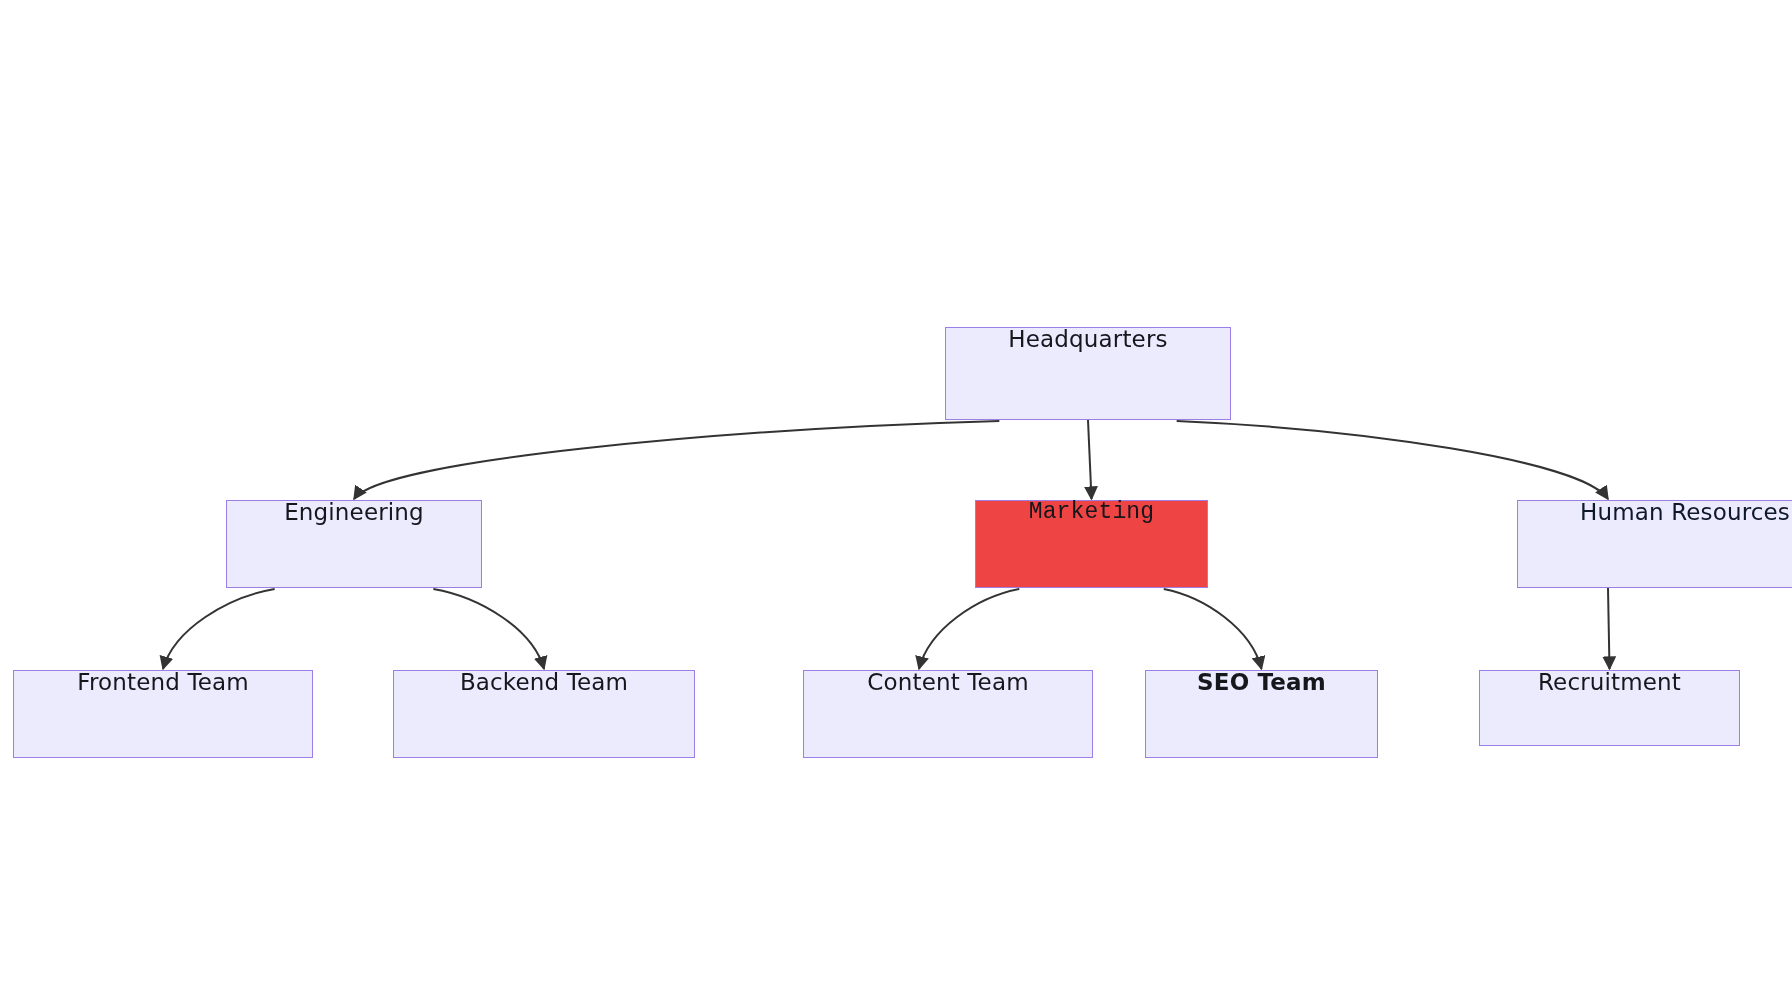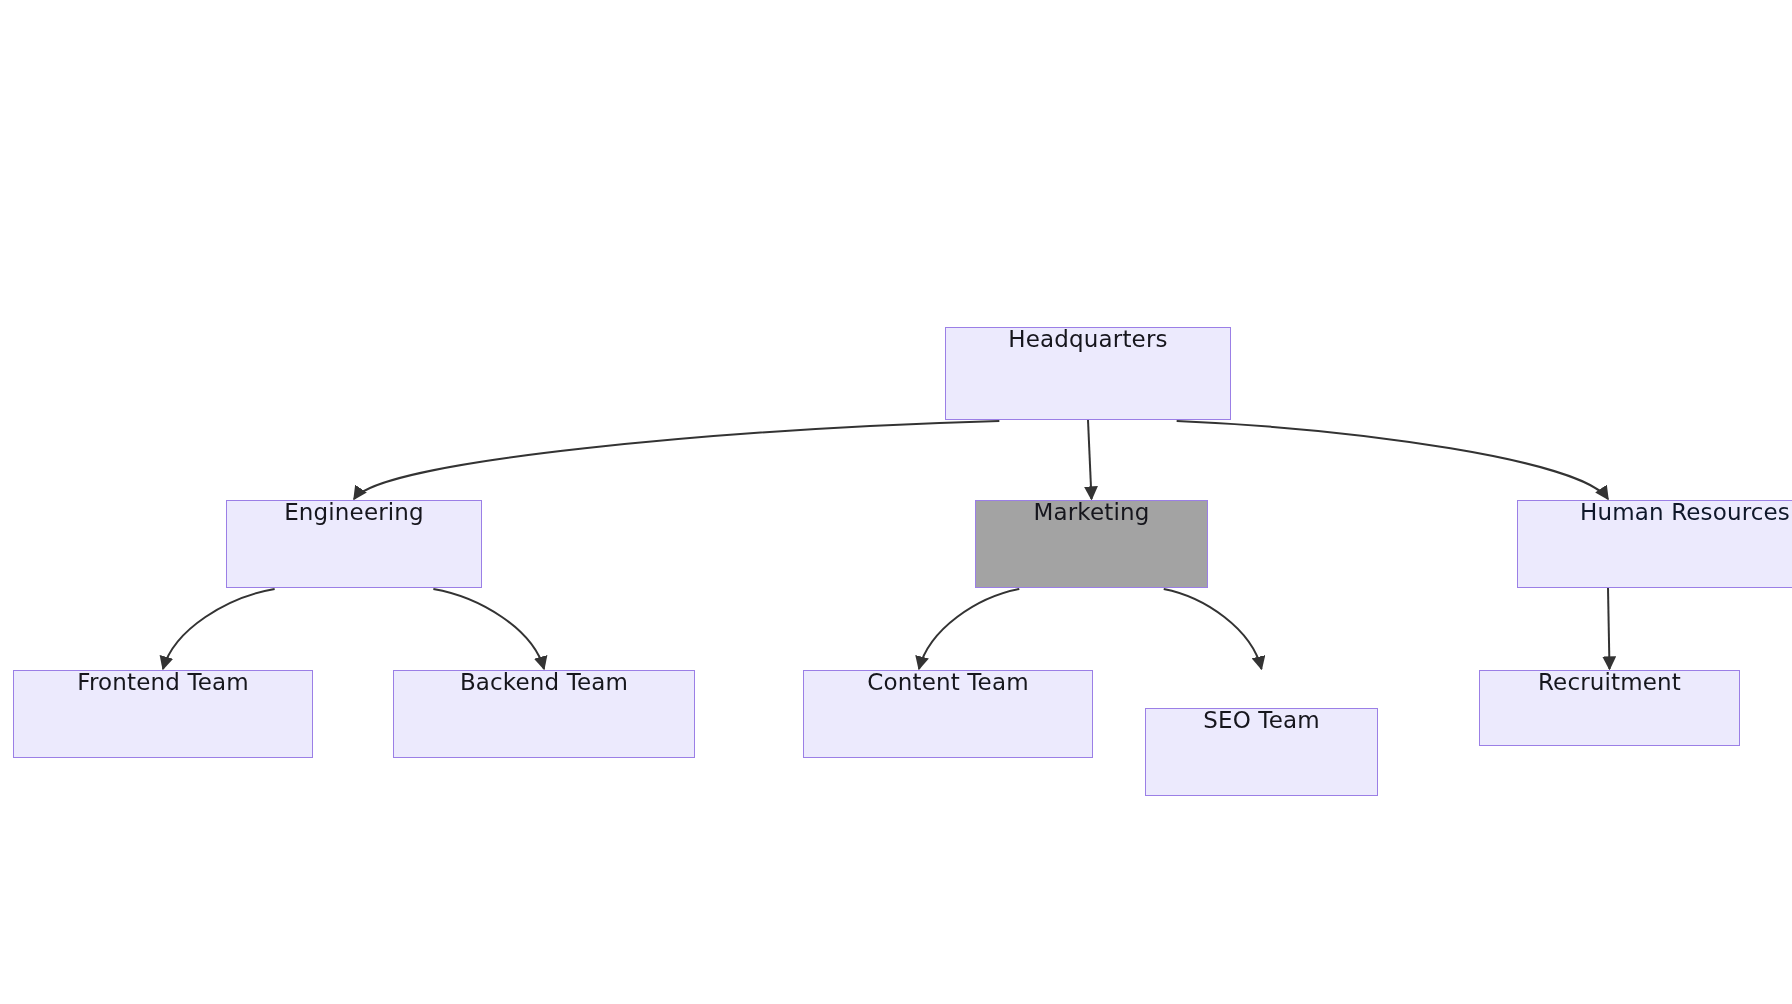--- a/index.html
+++ b/index.html
@@ -78,36 +78,36 @@
       </g>
   </svg>
 
   <div id="node-layer">
       <div class="node" style="left: 945px; top: 327px; width: 286px; height: 93px; background: rgb(236, 234, 253); border-color: rgb(155, 127, 230); color: rgb(22, 22, 29);">
         <span>Headquarters</span>
       </div>
       <div class="node" style="left: 226px; top: 500px; width: 256px; height: 88px; background: rgb(236, 234, 253); border-color: rgb(155, 127, 230); color: rgb(22, 22, 29);">
         <span>Engineering</span>
       </div>
-      <div class="node" style="left: 975px; top: 500px; width: 233px; height: 88px; background: #a3a3a3; border-color: rgb(155, 127, 230); color: rgb(22, 22, 29);">
+      <div class="node" style="left: 975px; top: 500px; width: 233px; height: 88px; background: #ef4444; border-color: rgb(155, 127, 230); color: rgb(22, 22, 29); font-family: Liberation Mono, monospace;">
         <span>Marketing</span>
       </div>
       <div class="node" style="left: 1517px; top: 500px; width: 336px; height: 88px; background: rgb(236, 234, 253); border-color: rgb(155, 127, 230); color: #0f172a;">
         <span>Human Resources</span>
       </div>
       <div class="node" style="left: 13px; top: 670px; width: 300px; height: 88px; background: rgb(236, 234, 253); border-color: rgb(155, 127, 230); color: rgb(22, 22, 29);">
         <span>Frontend Team</span>
       </div>
       <div class="node" style="left: 393px; top: 670px; width: 302px; height: 88px; background: rgb(236, 234, 253); border-color: rgb(155, 127, 230); color: rgb(22, 22, 29);">
         <span>Backend Team</span>
       </div>
       <div class="node" style="left: 762px; top: 670px; width: 290px; height: 88px; background: rgb(236, 234, 253); border-color: rgb(155, 127, 230); color: rgb(22, 22, 29); margin-left: 41px;">
         <span>Content Team</span>
       </div>
-      <div class="node" style="left: 1145px; top: 708px; width: 233px; height: 88px; background: rgb(236, 234, 253); border-color: rgb(155, 127, 230); color: rgb(22, 22, 29);">
+      <div class="node" style="left: 1145px; top: 670px; width: 233px; height: 88px; background: rgb(236, 234, 253); border-color: rgb(155, 127, 230); color: rgb(22, 22, 29); font-weight: bold;">
         <span>SEO Team</span>
       </div>
       <div class="node" style="left: 1479px; top: 670px; width: 261px; height: 76px; background: rgb(236, 234, 253); border-color: rgb(155, 127, 230); color: rgb(22, 22, 29);">
         <span>Recruitment</span>
       </div>
     </div>
 
 </div>
 
 </body></html>

